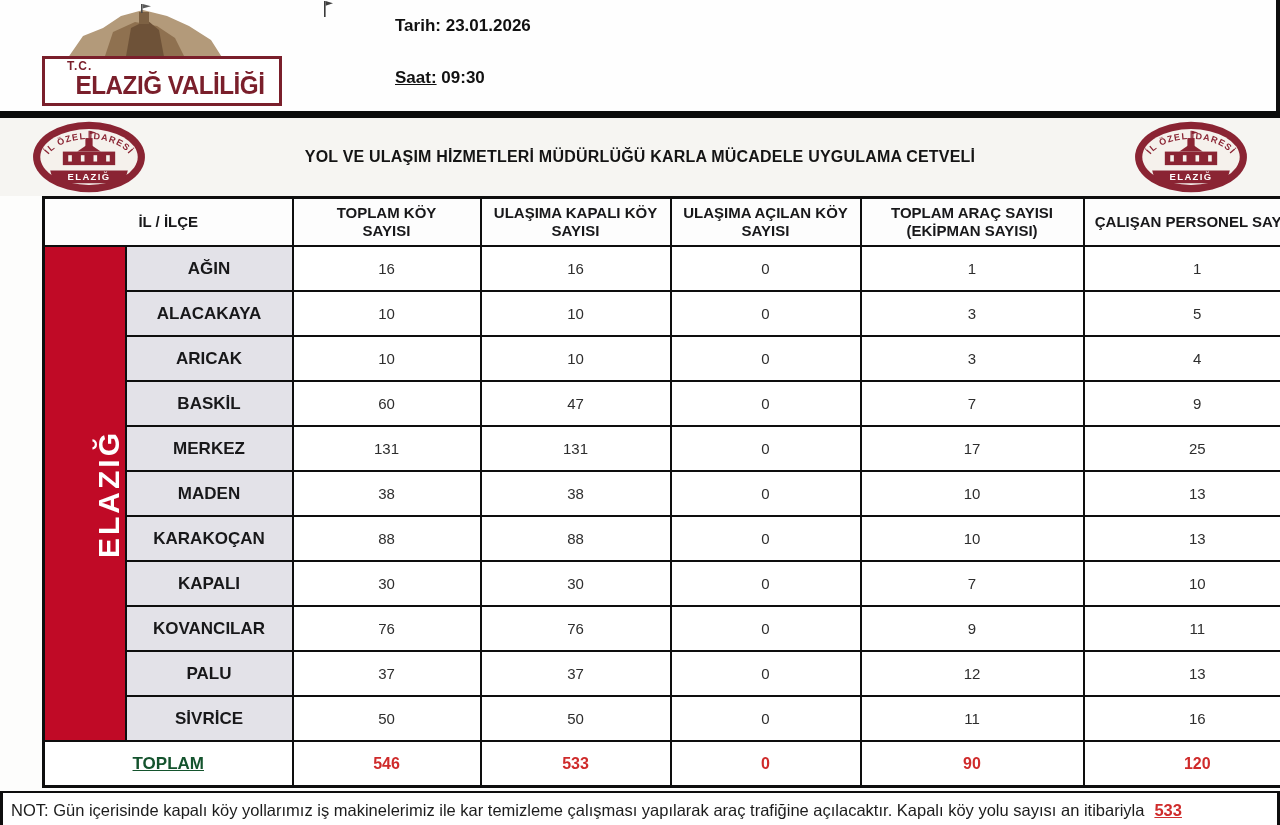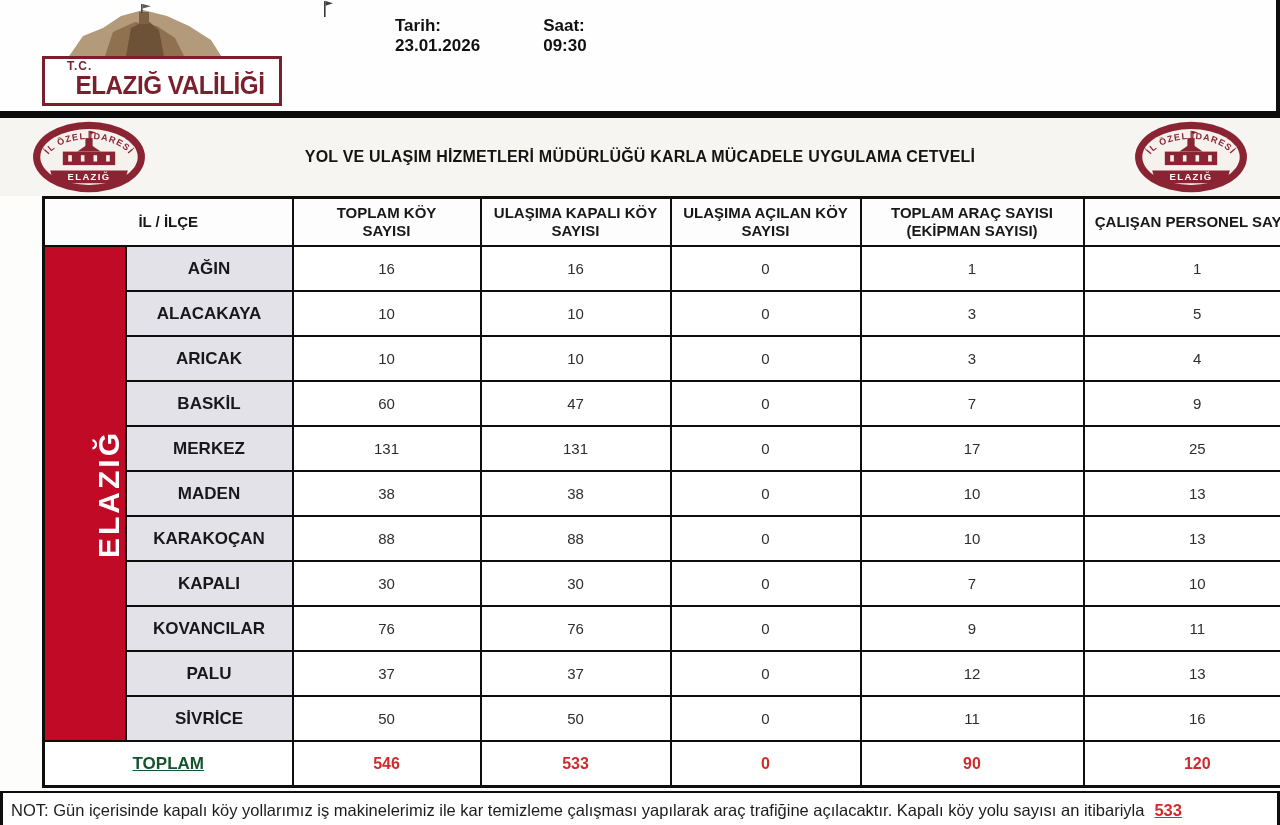--- a/index.html
+++ b/index.html
@@ -30,25 +30,25 @@
   .gov-box .gov-title{
     font-size:25px;font-weight:bold;color:#7a1f2b;text-align:center;
     line-height:26px;letter-spacing:-0.5px;transform:scaleX(0.97);white-space:nowrap;
   }
   .center-titles{
     flex:1;display:flex;flex-direction:column;align-items:center;justify-content:flex-start;
     padding-top:18px;gap:30px;
   }
   .center-titles .line{font-size:17px;font-weight:bold;color:#161616;letter-spacing:0.6px;}
   .date-block{
-    flex:0 0 320px;display:flex;flex-direction:row;align-items:flex-start;
+    flex:0 0 320px;display:flex;flex-direction:column;align-items:flex-start;
     padding:16px 0 0 95px;box-sizing:border-box;gap:32px;
   }
   .date-line{font-size:17px;font-weight:bold;color:#111;}
-  .date-line .u{}
+  .date-line .u{text-decoration:underline;}
   
   .bar{height:7px;background:#0b0b0b;width:100%;}
   
   .banner{
     height:78px;background:#f6f5f2;
     display:flex;align-items:center;justify-content:space-between;
     padding:0 30px;box-sizing:border-box;
   }
   .banner-title{
     flex:1;text-align:center;

